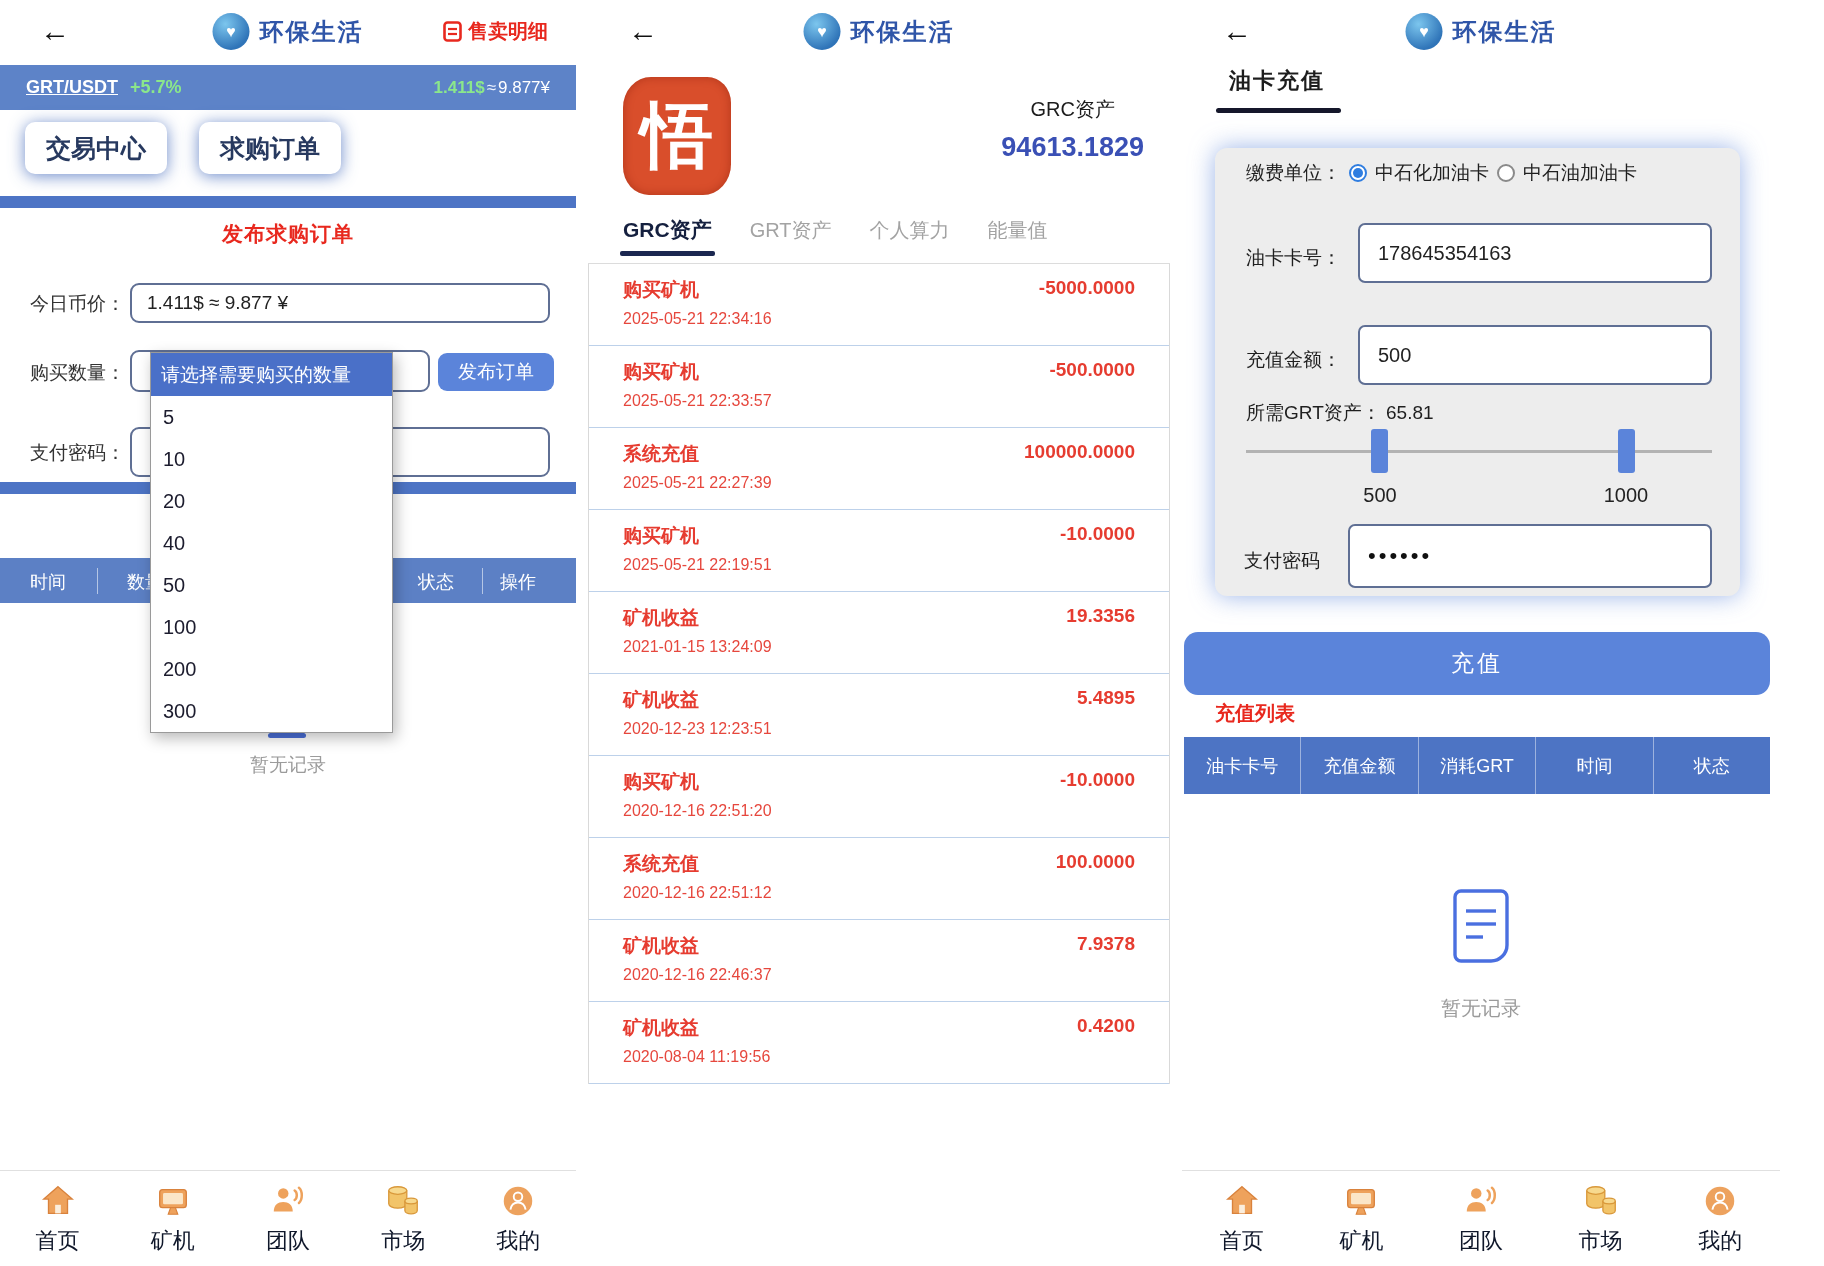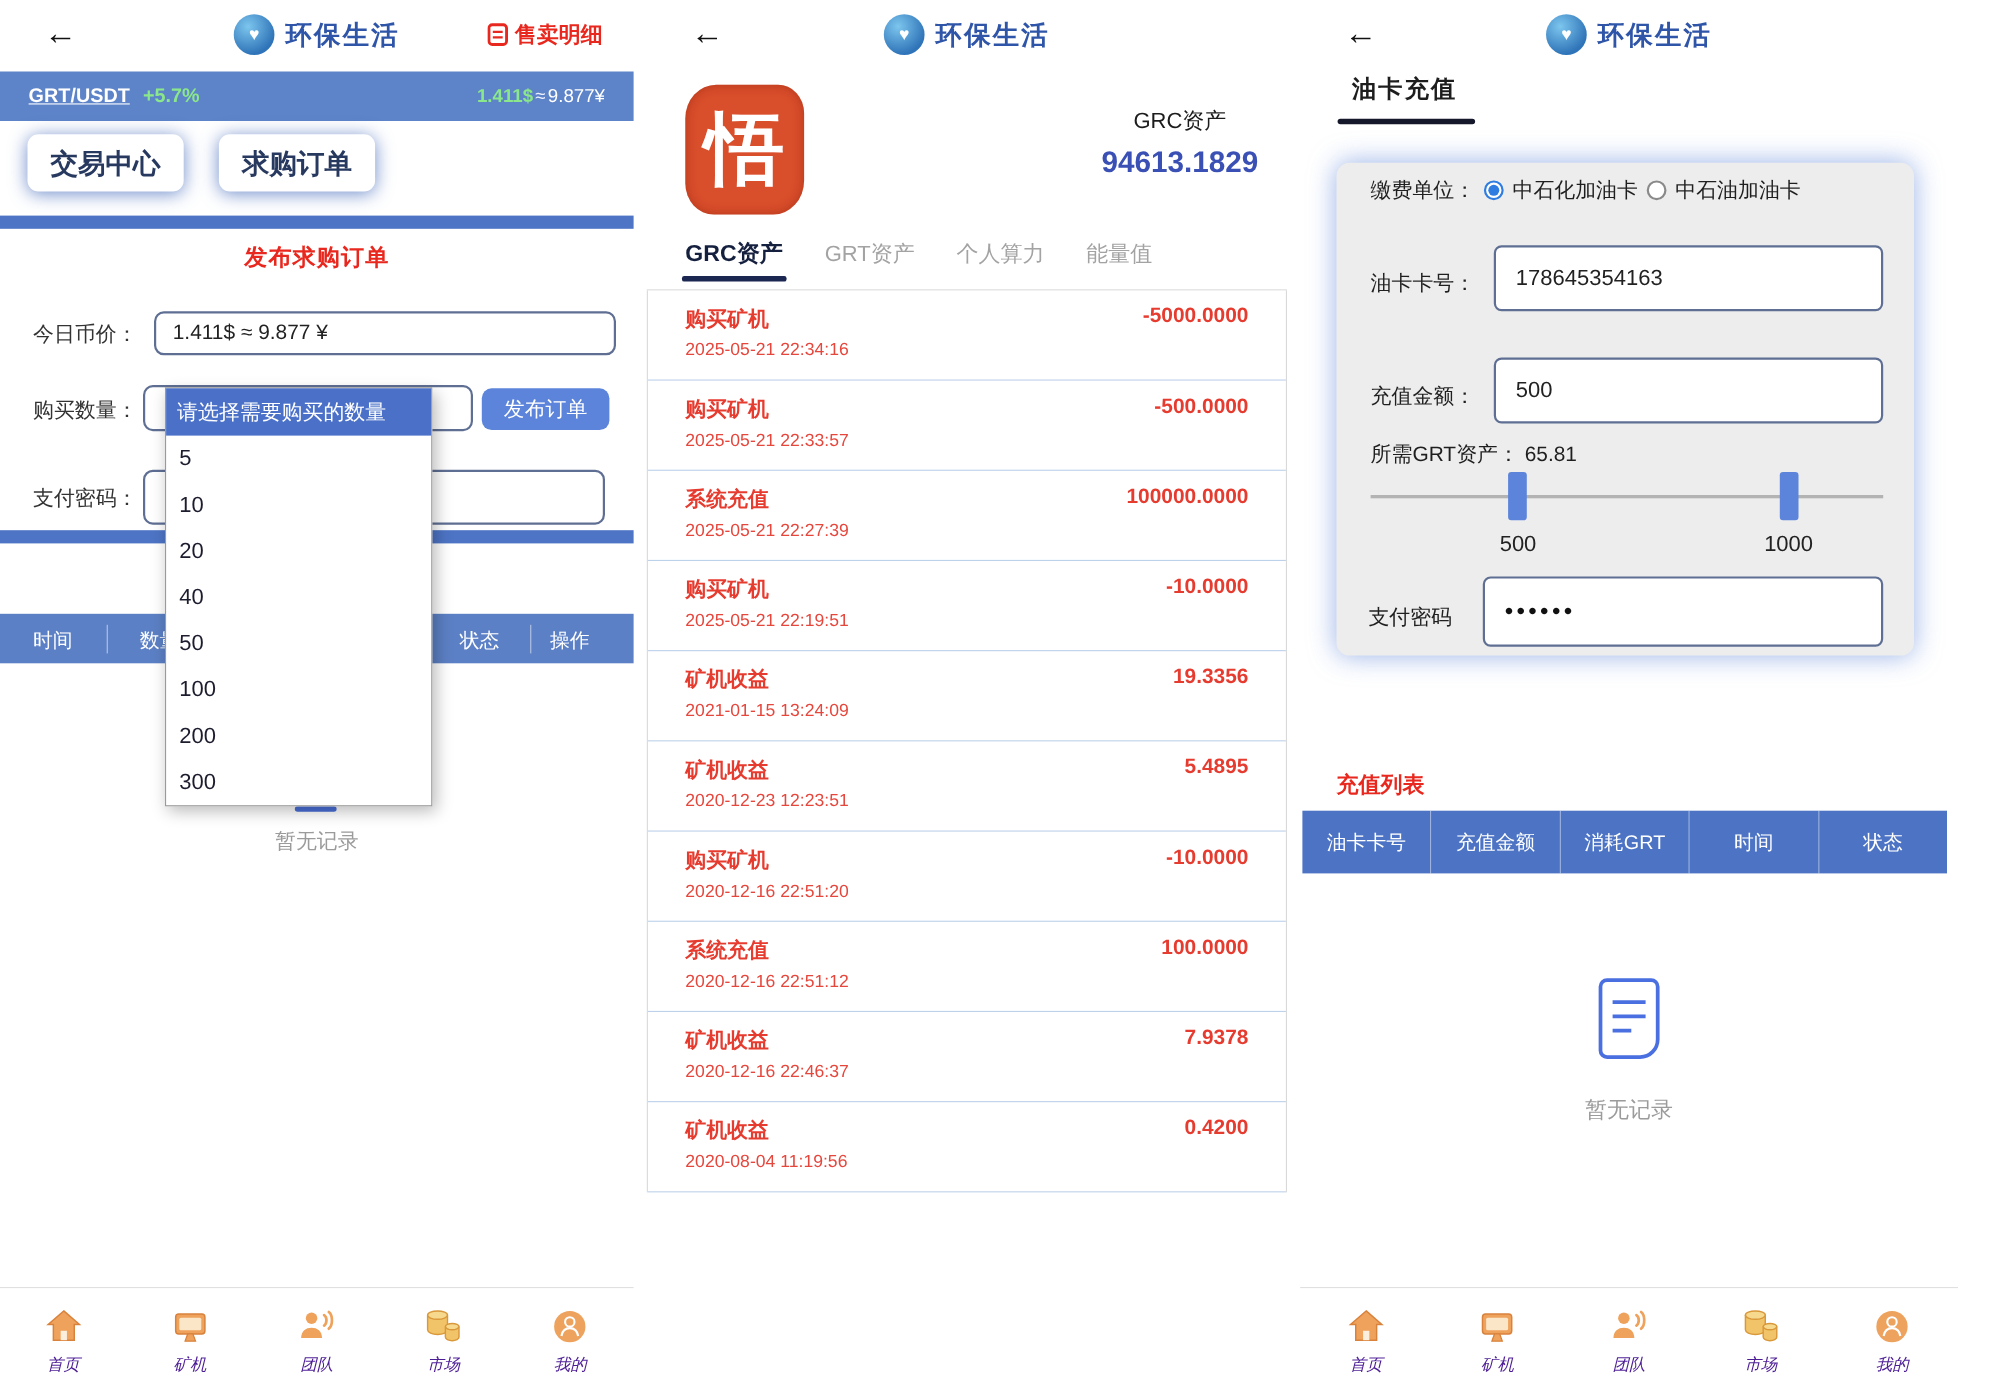--- a/index.html
+++ b/index.html
@@ -38,21 +38,21 @@
   .th-sep { position:absolute; top:10px; width:1px; height:26px; background:rgba(255,255,255,.55); }
   .blue-dash { position:absolute; left:268px; top:733px; width:38px; height:5px; border-radius:3px; background:#4a6fd8; }
   .ls-empty { position:absolute; left:0; top:752px; width:100%; text-align:center; color:#9b9b9b; font-size:19px; }
   .dropdown { position:absolute; left:150px; top:352px; width:243px; background:#fff; border:1px solid #9a9a9a; box-shadow:3px 5px 14px rgba(0,0,0,.28); z-index:40; }
   .dd-head { height:43px; background:#4a70c8; color:#fff; font-size:19px; display:flex; align-items:center; padding-left:10px; }
   .dd-opt { height:42px; font-size:20px; color:#1c1c2e; display:flex; align-items:center; padding-left:12px; cursor:pointer; }
 
   
   .navbar { position:absolute; left:0; bottom:0; width:100%; height:96px; border-top:1px solid #e0e0e0; background:#fff; display:flex; justify-content:space-around; align-items:center; }
   .nav-item { display:flex; flex-direction:column; align-items:center; gap:6px; cursor:pointer; width:80px; }
-  .nav-label { font-size:15px; color:#4c1d95;font-style:italic; }
+  .nav-label { font-size:22px; color:#0f172a; }
 
   
   .wu-avatar { position:absolute; left:35px; top:77px; width:108px; height:118px; background:#d94e2b; border-radius:26% 22% 26% 24%; color:#fff; font-size:72px; font-weight:bold; display:flex; align-items:center; justify-content:center; box-shadow:inset 0 0 10px rgba(120,20,0,.4); }
   .asset-block { position:absolute; right:26px; top:96px; text-align:center; }
   .asset-label { font-size:20px; color:#1c1c1c; }
   .asset-value { font-size:27px; font-weight:bold; color:#3a50b5; margin-top:9px; }
   .mtabs { position:absolute; left:0; top:216px; width:100%; padding-left:35px; display:flex; gap:38px; align-items:flex-end; }
   .mtab { font-size:20px; color:#a3a3a3; cursor:pointer; padding-bottom:4px; }
   .mtab.active { font-size:21px; font-weight:bold; color:#15203f; position:relative; }
   .mtab.active::after { content:''; position:absolute; left:-3px; right:-3px; bottom:-8px; height:5px; background:#1b2750; border-radius:2px; }
@@ -118,21 +118,21 @@
   </div>
 
   <div class="tabs-row">
     <div class="tab-btn">交易中心</div>
     <div class="tab-btn">求购订单</div>
   </div>
   <div class="divider" style="top:196px"></div>
   <div class="ls-title">发布求购订单</div>
 
   <div class="fl" style="top:291px">今日币价：</div>
-  <div class="inp" style="left:140px; top:283px; width:420px; height:40px;">
+  <div class="inp" style="left:130px; top:283px; width:420px; height:40px;">
     <span>1.411$ ≈ 9.877 ¥</span>
   </div>
 
   <div class="fl" style="top:360px">购买数量：</div>
   <div class="inp" style="left:130px; top:350px; width:300px; height:42px;"></div>
   <div class="publish-btn">发布订单</div>
 
   <div class="fl" style="top:440px">支付密码：</div>
   <div class="inp" style="left:130px; top:427px; width:420px; height:50px;"></div>
 
@@ -347,20 +347,21 @@
     <div class="slider-handle" style="left:403px"></div>
     <div class="slider-label" style="left:135px">500</div>
     <div class="slider-label" style="left:381px">1000</div>
 
     <div class="cl" style="left:29px; top:400px">支付密码</div>
     <div class="cinp" style="left:133px; top:376px; width:364px; height:64px;">
       <span class="pwd-dots">••••••</span>
     </div>
   </div>
 
+  <div class="recharge-btn">充值</div>
   <div class="rlist-title">充值列表</div>
 
   <div class="rthead">
     <div class="rth-cell">油卡卡号</div>
     <div class="rth-cell">充值金额</div>
     <div class="rth-cell">消耗GRT</div>
     <div class="rth-cell">时间</div>
     <div class="rth-cell">状态</div>
   </div>
 

